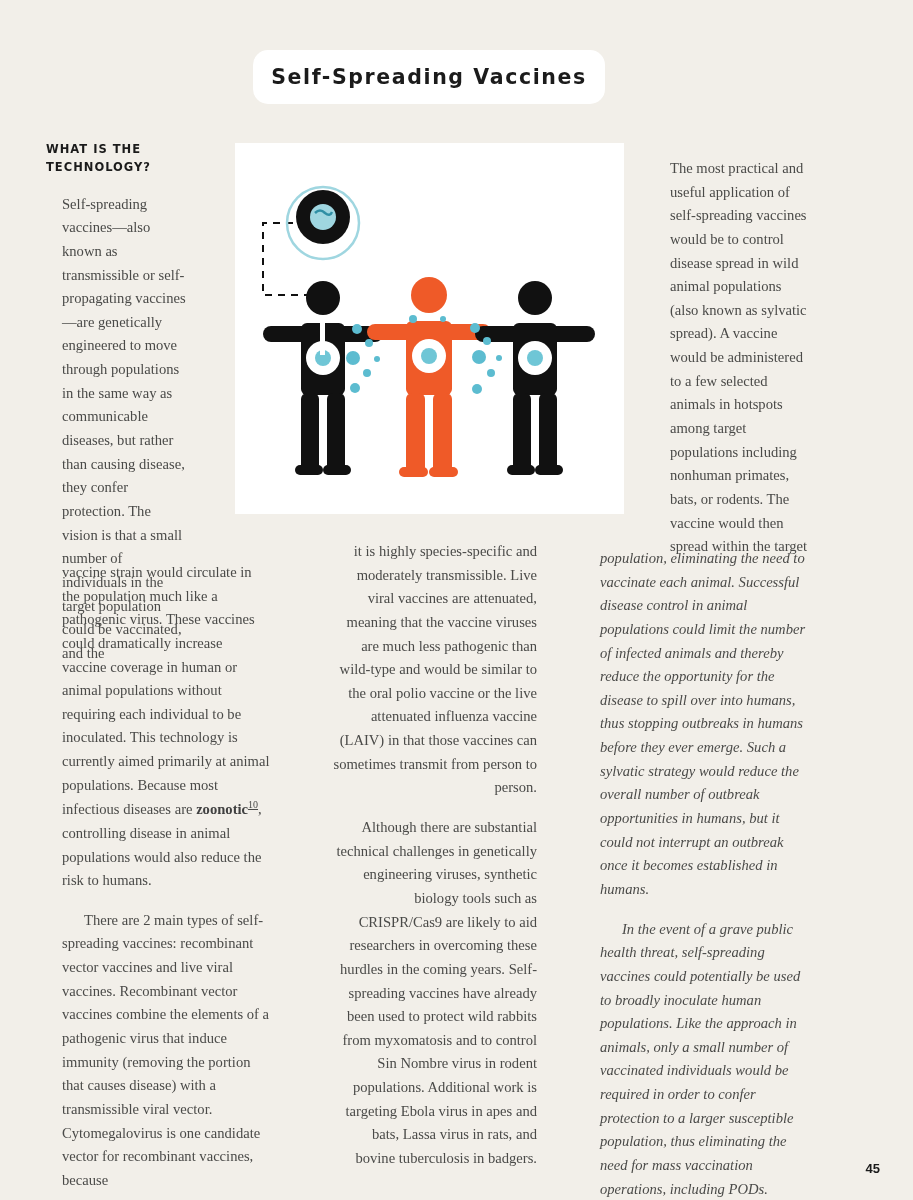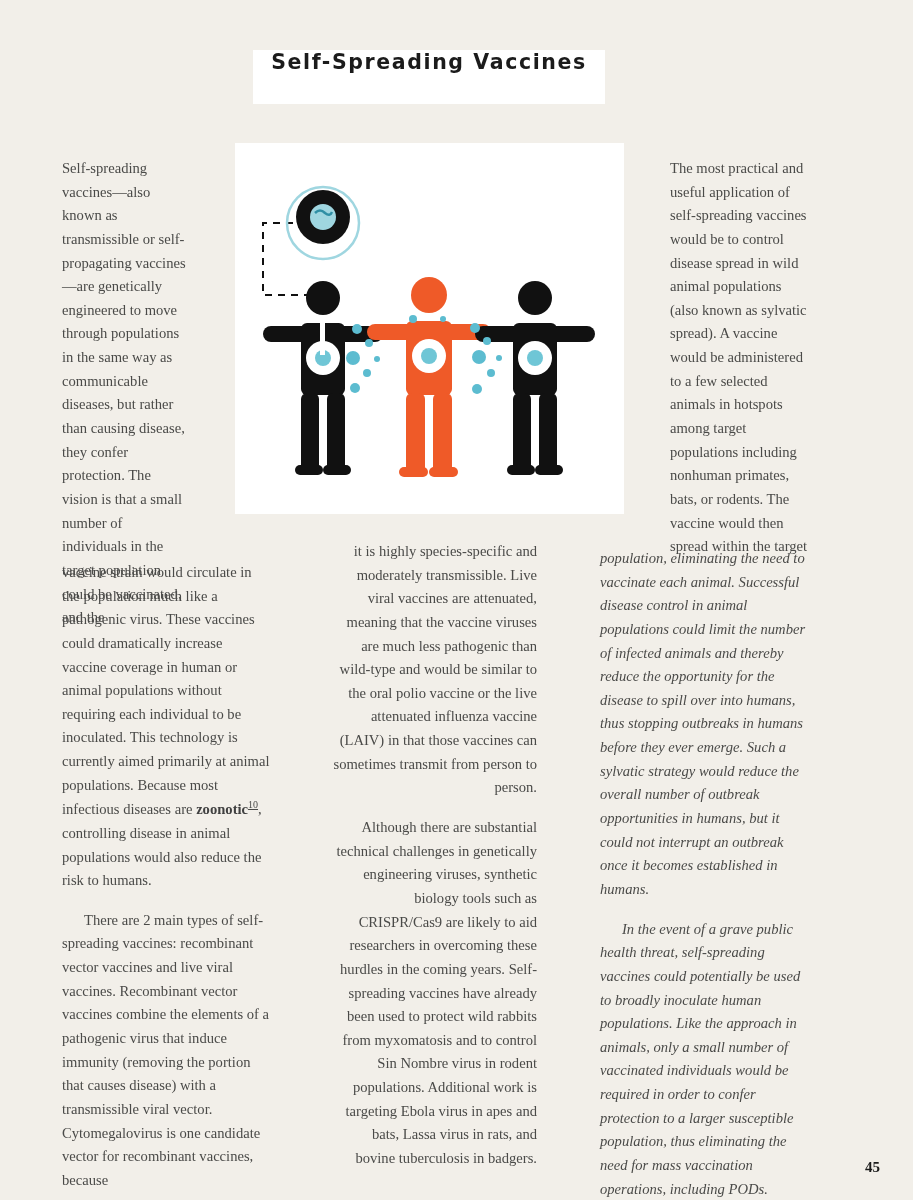--- a/index.html
+++ b/index.html
@@ -22,21 +22,23 @@
 
   
   .title-box {
     position: absolute;
     left: 253px;
     top: 50px;
     width: 352px;
     height: 54px;
     background: #ffffff;
     display: flex;
+    align-items: center;
     justify-content: center;
+    border-radius: 15px;
   }
   .title-box h1 {
     margin: 0;
     font-family: "DejaVu Sans", sans-serif;
     font-weight: bold;
     font-size: 20.5px;
     letter-spacing: 1.6px;
     color: #1b1b1b;
   }
 
@@ -115,36 +117,37 @@
   }
   .figure svg {
     display: block;
   }
 
   
   .page-number {
     position: absolute;
     right: 33px;
     bottom: 24px;
-    font-family: Liberation Serif, serif;
-    font-weight: bold;
-    font-size: 15px;
+    font-family: Liberation Sans, sans-serif;
+    font-weight: bold;
+    font-size: 13px;
     color: #1b1b1b;
   }
 </style>
 </head>
 <body>
 
 <div class="page">
 
   <div class="title-box">
     <h1>Self-Spreading Vaccines</h1>
   </div>
 
   <div class="col" id="col-left">
+    <div class="col-heading">WHAT IS THE TECHNOLOGY?</div>
     <p>Self-spreading vaccines—also known as transmissible or self-propagating vaccines—are genetically engineered to move through populations in the same way as communicable diseases, but rather than causing disease, they confer protection. The vision is that a small number of individuals in the target population could be vaccinated, and the</p>
   </div>
 
   <div class="col" id="col-left-wide">
     <p><span>vaccine strain would circulate in the population much like a pathogenic virus. These vaccines could dramatically increase vaccine coverage in human or animal populations without requiring each individual to be inoculated. This technology is currently aimed primarily at animal populations. Because most infectious diseases are </span><b class="zoonotic">zoonotic</b><sup>10</sup><span>, controlling disease in animal populations would also reduce the risk to humans.</span></p>
     <p class="indent">There are 2 main types of self-spreading vaccines: recombinant vector vaccines and live viral vaccines. Recombinant vector vaccines combine the elements of a pathogenic virus that induce immunity (removing the portion that causes disease) with a transmissible viral vector. Cytomegalovirus is one candidate vector for recombinant vaccines, because</p>
   </div>
 
   <div class="col" id="col-mid">
     <p>it is highly species-specific and moderately transmissible. Live viral vaccines are attenuated, meaning that the vaccine viruses are much less pathogenic than wild-type and would be similar to the oral polio vaccine or the live attenuated influenza vaccine (LAIV) in that those vaccines can sometimes transmit from person to person.</p>

